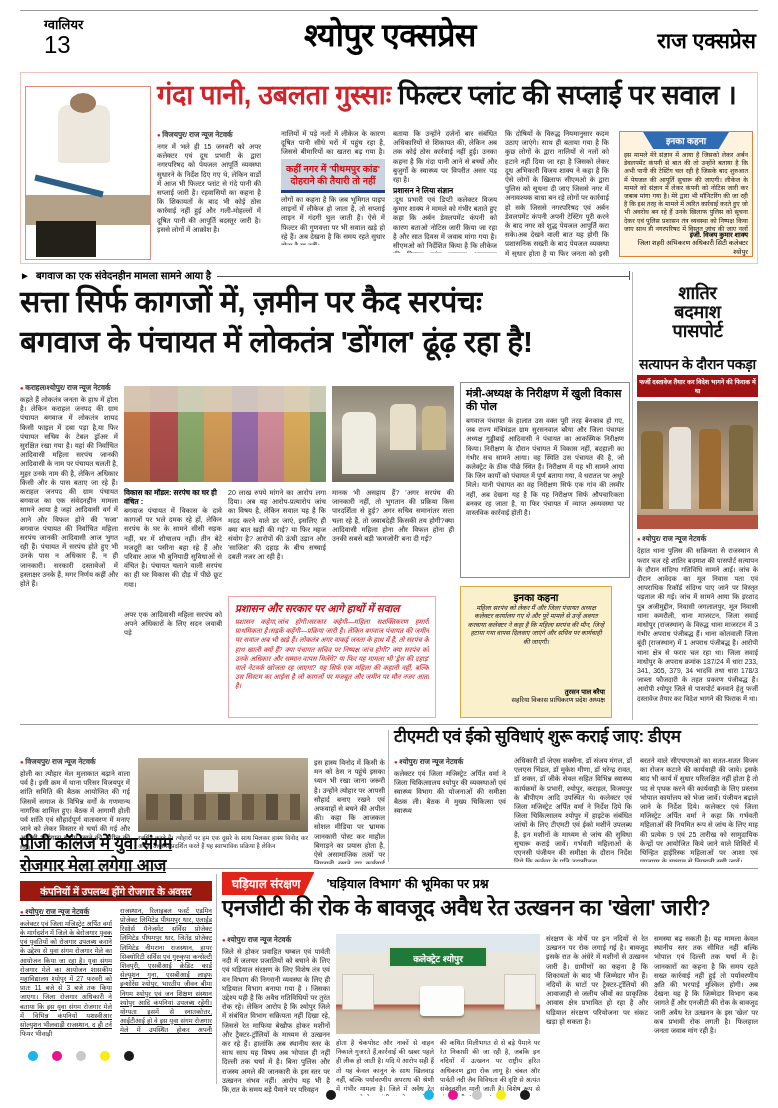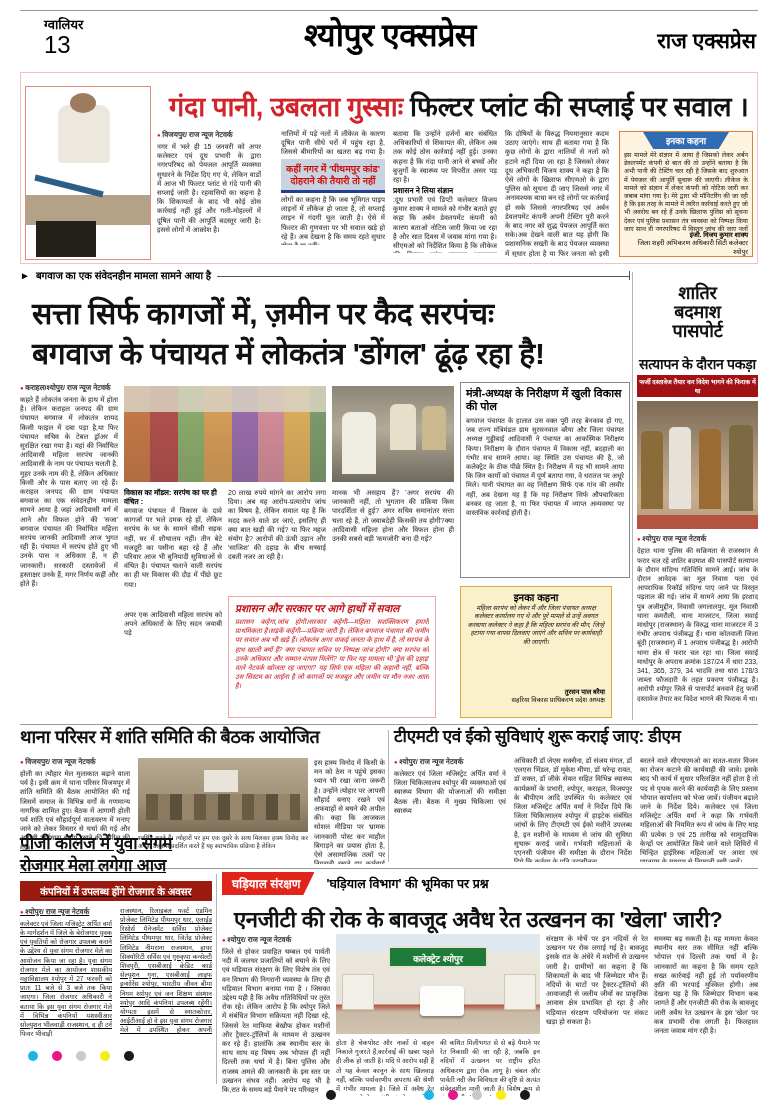--- a/index.html
+++ b/index.html
@@ -4,21 +4,21 @@
 <style>
   html,body{margin:0;padding:0;background:#e9e9e9;}
   .page{position:relative;width:778px;height:1108px;background:#ffffff;margin:0 auto;
         font-family:"Liberation Sans","DejaVu Sans",sans-serif;overflow:hidden;}
   .abs{position:absolute;}
   .hairline-h{border-top:1px solid #9a9a9a;}
   .hairline-v{border-left:1px solid #b5b5b5;}
   .body-txt{font-size:7px;line-height:9.2px;text-align:justify;color:#1d1d1d;overflow:hidden;}
   .byline{font-size:7.3px;font-weight:bold;color:#3a3a3a;margin-bottom:3px;}
   .byline::before{content:"● ";color:#d2232a;font-size:6px;}
-  .headline{font-weight:bold;color:#111;margin:12px;line-height:1.05;letter-spacing:-0.3px;}
+  .headline{font-weight:bold;color:#111;margin:0;line-height:1.05;letter-spacing:-0.3px;}
   .photo{position:absolute;overflow:hidden;}
   .boxtitle{font-weight:bold;text-align:center;}
   .quote-sign{font-size:6.6px;text-align:right;line-height:8.4px;}
   .dot{width:10px;height:10px;border-radius:50%;display:inline-block;margin-right:14px;}
 </style>
 </head>
 <body>
 
 <div class="page">
 
@@ -144,21 +144,20 @@
       <div style="position:absolute;left:92px;top:24px;width:24px;height:86px;background:#7d6a43;border-radius:5px 5px 0 0;"></div>
       <div style="position:absolute;left:0;bottom:0;width:121px;height:14px;background:#b2543f;"></div>
     </div>
     <div class="byline" style="margin-top:8px;">श्योपुर/ राज न्यूज नेटवर्क</div>
     <div class="body-txt" style="height:248px;font-size:6.8px;">देहात थाना पुलिस की सक्रियता से राजस्थान से फरार चल रहे शातिर बदमाश की पासपोर्ट सत्यापन के दौरान संदिग्ध गतिविधि सामने आई। जांच के दौरान आवेदक का मूल निवास पता एवं आपराधिक रिकॉर्ड संदिग्ध पाए जाने पर विस्तृत पड़ताल की गई। जांच में सामने आया कि इरशाद पुत्र अजीमुद्दीन, निवासी जगलालपुर, मूल निवासी थाना कमरौली, थाना माजरटन, जिला सवाई माधोपुर (राजस्थान) के विरुद्ध थाना माजरटन में 3 गंभीर अपराध पंजीबद्ध हैं। थाना कोतवाली जिला बूंदी (राजस्थान) में 1 अपराध पंजीबद्ध है। आरोपी थाना क्षेत्र से फरार चल रहा था। जिला सवाई माधोपुर के अपराध क्रमांक 187/24 में धारा 233, 341, 365, 379, 34 भादवि तथा धारा 178/3 जाब्ता फौजदारी के तहत प्रकरण पंजीबद्ध है। आरोपी श्योपुर जिले से पासपोर्ट बनवाने हेतु फर्जी दस्तावेज तैयार कर विदेश भागने की फिराक में था।</div>
   </div>
 
   <div class="abs hairline-h" style="left:20px;top:724px;width:738px;"></div>
 
   <div class="abs" style="left:20px;top:728px;width:365px;height:138px;">
-    <h2 class="headline" style="font-size:18px;margin:0;">थाना परिसर में शांति समिति की बैठक आयोजित</h2>
     <div class="abs" style="left:0;top:28px;width:110px;">
       <div class="byline">विजयपुर/ राज न्यूज नेटवर्क</div>
       <div class="body-txt" style="height:96px;">होली का त्यौहार मेल मुलाकात बढ़ाने वाला पर्व है। इसी क्रम में थाना परिसर विजयपुर में शांति समिति की बैठक आयोजित की गई जिसमें समाज के विभिन्न वर्गों के गणमान्य नागरिक शामिल हुए। बैठक में आगामी होली पर्व शांति एवं सौहार्दपूर्ण वातावरण में मनाए जाने को लेकर विस्तार से चर्चा की गई और आपसी भाईचारा बनाए रखने की अपील की गई।</div>
     </div>
     <div class="abs" style="left:118px;top:30px;width:170px;">
       <div class="photo" style="position:relative;width:170px;height:74px;background:linear-gradient(180deg,#b8ab93 0%,#a09178 55%,#7c6f58 100%);">
         <div style="position:absolute;left:8px;top:36px;width:154px;height:26px;background:repeating-linear-gradient(90deg,#6b5a44 0 12px,#8a7a60 12px 24px,#5b4f3e 24px 36px,#97866a 36px 48px);"></div>
         <div style="position:absolute;left:66px;top:12px;width:34px;height:22px;background:#e8e4da;"></div>
       </div>
       <div class="body-txt" style="font-size:6.2px;line-height:8px;height:28px;margin-top:2px;">स्वर्धित करते हैं। त्योहारों पर हम एक दूसरे के साथ मिलकर हास्य विनोद कर अपना उल्लास प्रदर्शित करते हैं यह स्वाभाविक प्रक्रिया है लेकिन</div>

